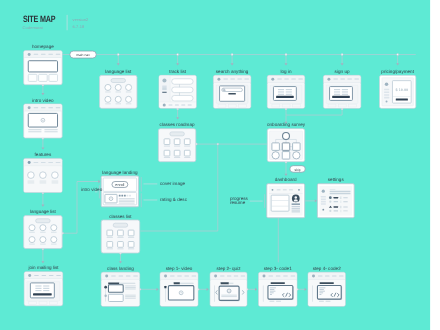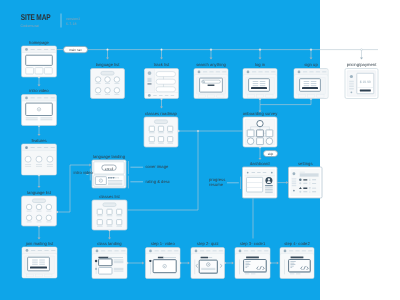--- a/index.html
+++ b/index.html
@@ -1,17 +1,17 @@
 <!DOCTYPE html>
 <html><head>
 <meta charset="utf-8">
 <style>
   html,body{margin:0;padding:0;background:#ffffff;}
   body{width:400px;height:300px;font-family:"Liberation Sans",sans-serif;overflow:hidden;}
-  #stage{position:relative;width:320px;height:300px;background:#0ea5e9;-webkit-font-smoothing:antialiased;text-rendering:geometricPrecision;font-kerning:none;}
+  #stage{position:relative;width:391px;height:300px;background:#5eead4;-webkit-font-smoothing:antialiased;text-rendering:geometricPrecision;font-kerning:none;}
   svg{display:block;}
   .t-title{font-family:"Liberation Sans",sans-serif;font-size:8.4px;font-weight:700;fill:#2b3238;letter-spacing:-0.2px;}
   .t-sub{font-family:"Liberation Sans",sans-serif;font-size:3.6px;fill:#8fa4b2;letter-spacing:0.1px;}
   .t-ver{font-family:"Liberation Sans",sans-serif;font-size:3.6px;fill:#8fa4b2;letter-spacing:0.1px;}
   .t-lbl{font-family:"Liberation Sans",sans-serif;font-size:4.2px;fill:#33404a;letter-spacing:0.01px;}
   .t-pill{font-family:"Liberation Sans",sans-serif;font-size:3.1px;fill:#3c464e;}
   .t-note{font-family:"Liberation Sans",sans-serif;font-size:4.2px;fill:#33404a;}
 </style>
 </head>
 <body>

